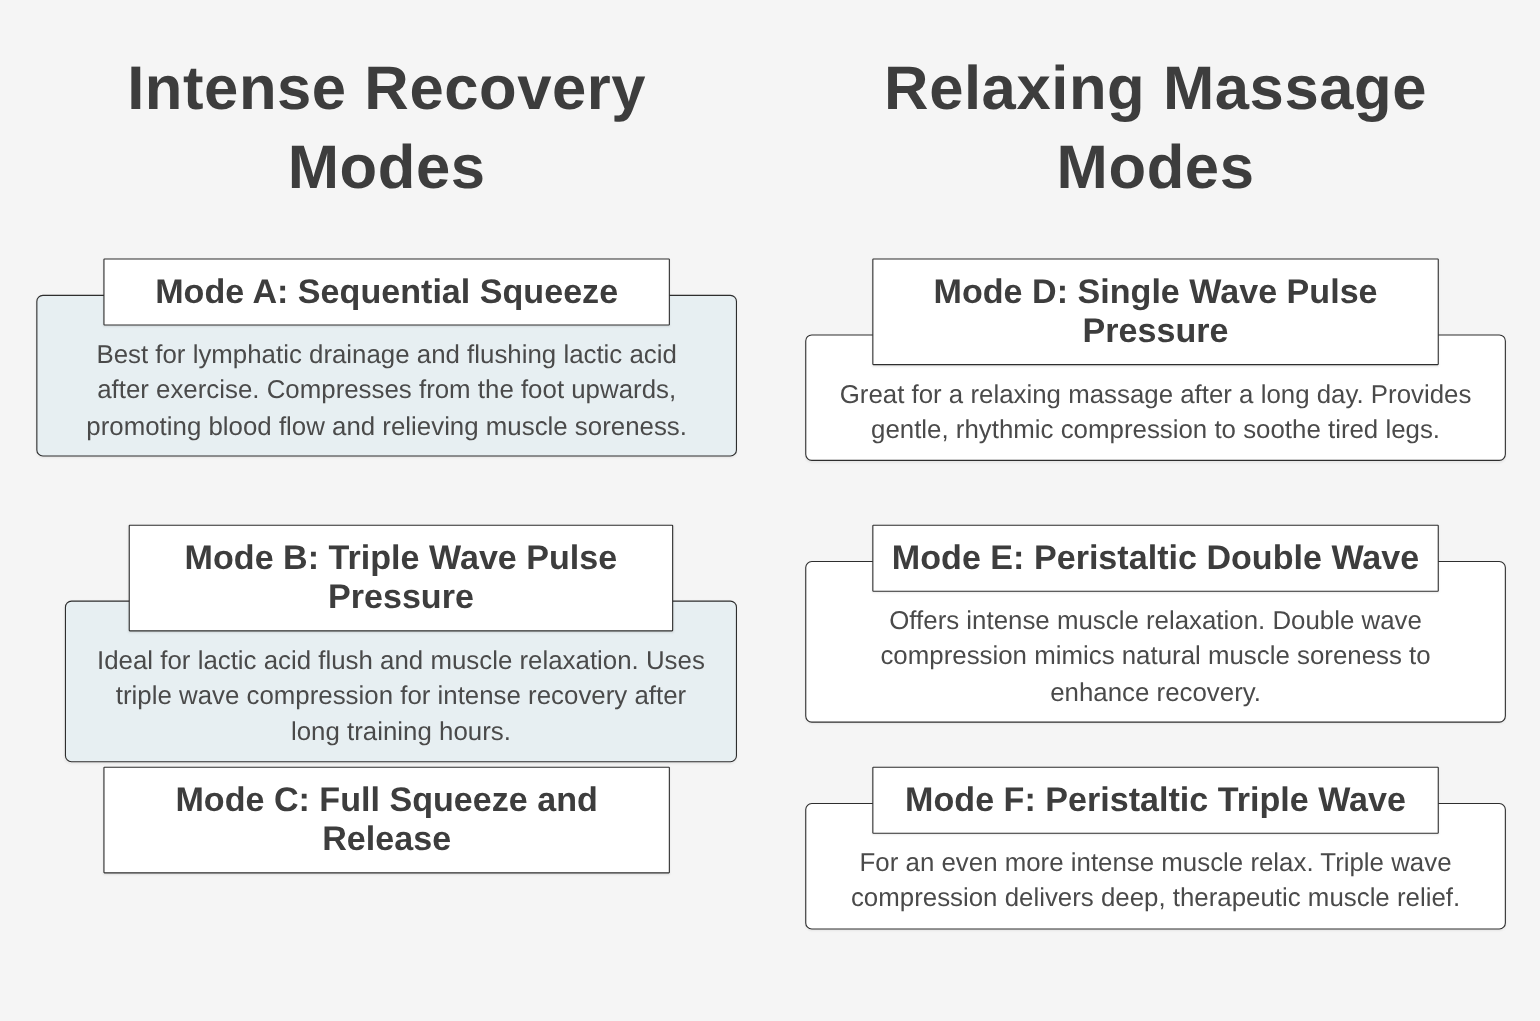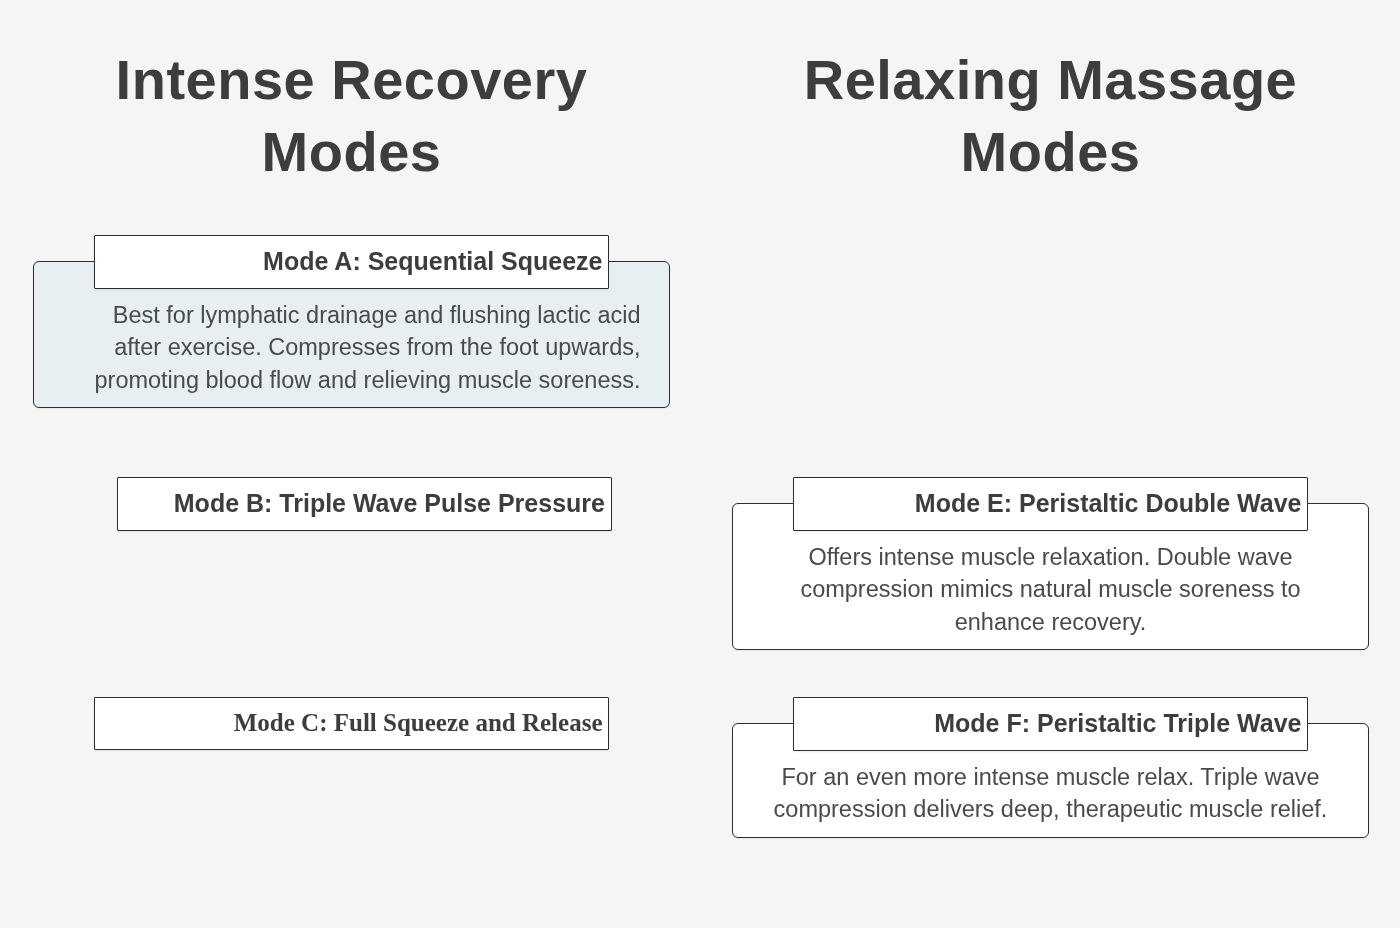--- a/index.html
+++ b/index.html
@@ -38,75 +38,84 @@
   }
   .mode-block { position: relative; }
   .mode-header {
     position: relative;
     z-index: 2;
     width: 81%;
     margin: 0 auto;
     background: #ffffff;
     border: 1.5px solid var(--border);
     border-radius: 1px;
-    text-align: right;
-    font-size: 25px;
+    text-align: center;
+    font-size: 31px;
     font-weight: 700;
     color: var(--title);
     padding: 11px 6px 12px;
     box-shadow: 0 1px 2px rgba(0,0,0,0.08);
   }
   .mode-card {
     position: relative;
     z-index: 1;
     margin-top: -28px;
     border: 1.5px solid var(--border);
     border-radius: 6px;
     padding: 37px 20px 11px;
     text-align: center;
     box-shadow: 0 1px 2px rgba(0,0,0,0.06);
   }
-  .col-left .mode-card { background: var(--left-fill); text-align: right; }
+  .col-left .mode-card { background: var(--left-fill); }
   .col-right .mode-card { background: var(--right-fill); }
   .mode-desc {
     max-width: 578px;
     margin: 0 auto;
     font-size: 23.5px;
     line-height: 32.4px;
     color: var(--body);
   }
   
   .t-left  { grid-column: 1; grid-row: 1; }
   .t-right { grid-column: 2; grid-row: 1; }
   .b-a { grid-column: 1; grid-row: 2; }
   .b-d { grid-column: 2; grid-row: 2; }
   .b-b { grid-column: 1; grid-row: 3; margin-left: 26px; }
   .b-e { grid-column: 2; grid-row: 3; }
-  .b-c { grid-column: 1; grid-row: 4; font-family: Liberation Serif, serif; }
+  .b-c { grid-column: 1; grid-row: 4; }
   .b-f { grid-column: 2; grid-row: 4; }
 </style>
 </head>
 <body>
 
 <div class="grid">
 
   <h1 class="col-title t-left col-left">Intense Recovery Modes</h1>
 
   <h1 class="col-title t-right col-right">Relaxing Massage Modes</h1>
 
   <div class="mode-block col-left b-a">
     <div class="mode-header">Mode A: Sequential Squeeze</div>
     <div class="mode-card">
       <p class="mode-desc">Best for lymphatic drainage and flushing lactic acid after exercise. Compresses from the foot upwards, promoting blood flow and relieving muscle soreness.</p>
     </div>
   </div>
 
+  <div class="mode-block col-right b-d">
+    <div class="mode-header">Mode D: Single Wave Pulse Pressure</div>
+    <div class="mode-card">
+      <p class="mode-desc">Great for a relaxing massage after a long day. Provides gentle, rhythmic compression to soothe tired legs.</p>
+    </div>
+  </div>
 
   <div class="mode-block col-left b-b">
     <div class="mode-header">Mode B: Triple Wave Pulse Pressure</div>
+    <div class="mode-card">
+      <p class="mode-desc">Ideal for lactic acid flush and muscle relaxation. Uses triple wave compression for intense recovery after long training hours.</p>
+    </div>
   </div>
 
   <div class="mode-block col-right b-e">
     <div class="mode-header">Mode E: Peristaltic Double Wave</div>
     <div class="mode-card">
       <p class="mode-desc">Offers intense muscle relaxation. Double wave compression mimics natural muscle soreness to enhance recovery.</p>
     </div>
   </div>
 
   <div class="mode-block col-left b-c">

